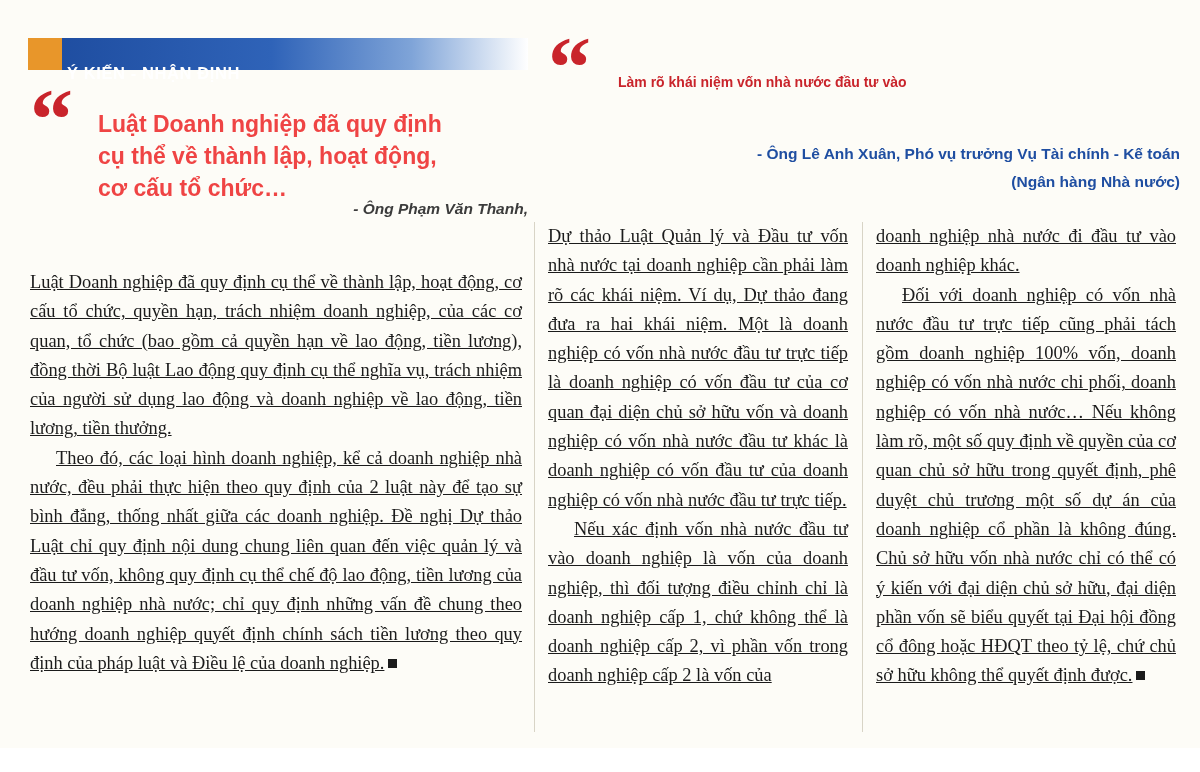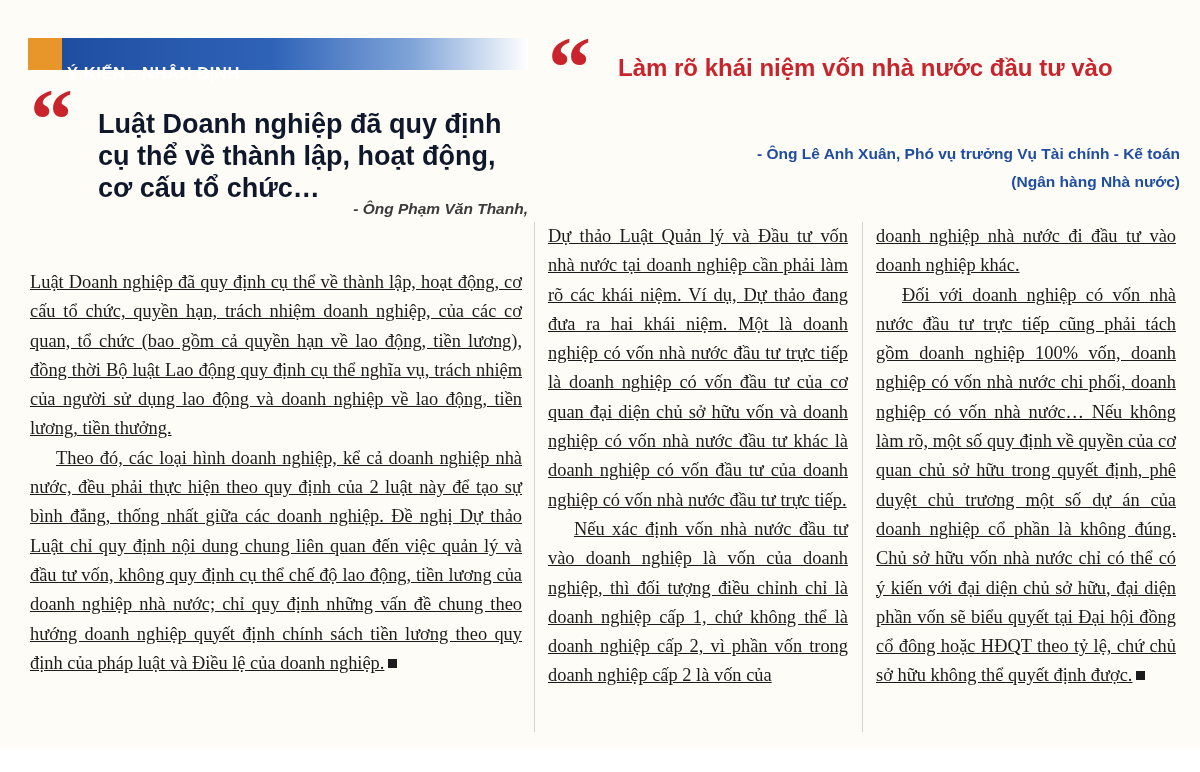--- a/index.html
+++ b/index.html
@@ -69,22 +69,22 @@
     line-height: 56px;
     letter-spacing: -4px;
   }
   .quote-left { left: 30px; top: 92px; }
   .quote-right { left: 548px; top: 40px; }
 
   .headline {
     position: absolute;
     font-family: "Liberation Sans", sans-serif;
     font-weight: bold;
-    color: #0f172a;
-    font-size: 27px;
+    color: #ef4444;
+    font-size: 23px;
     line-height: 32px;
   }
   .headline-left {
     left: 98px; top: 108px; width: 420px;
     text-align: left;
   }
   .byline-left {
     position: absolute;
     left: 98px; top: 196px; width: 430px;
     font-family: "Liberation Sans", sans-serif;
@@ -92,23 +92,23 @@
     font-size: 15.5px;
     color: #3c3c3c;
     text-align: right;
     line-height: 26px;
     font-style: italic;
   }
   .byline-left .b1 { display: inline-block; }
   .byline-left .b2 { display: block; }
 
   .headline-right {
-    left: 618px; top: 52px; width: 560px;
+    left: 618px; top: 66px; width: 560px;
     color: #c9242b;
-    font-size: 24px;
+    font-size: 14px;
     line-height: 32px;
   }
   .byline-right {
     position: absolute;
     left: 640px; top: 140px; width: 540px;
     font-family: "Liberation Sans", sans-serif;
     font-weight: bold;
     font-size: 15.5px;
     color: #1f4ea1;
     text-align: right;

